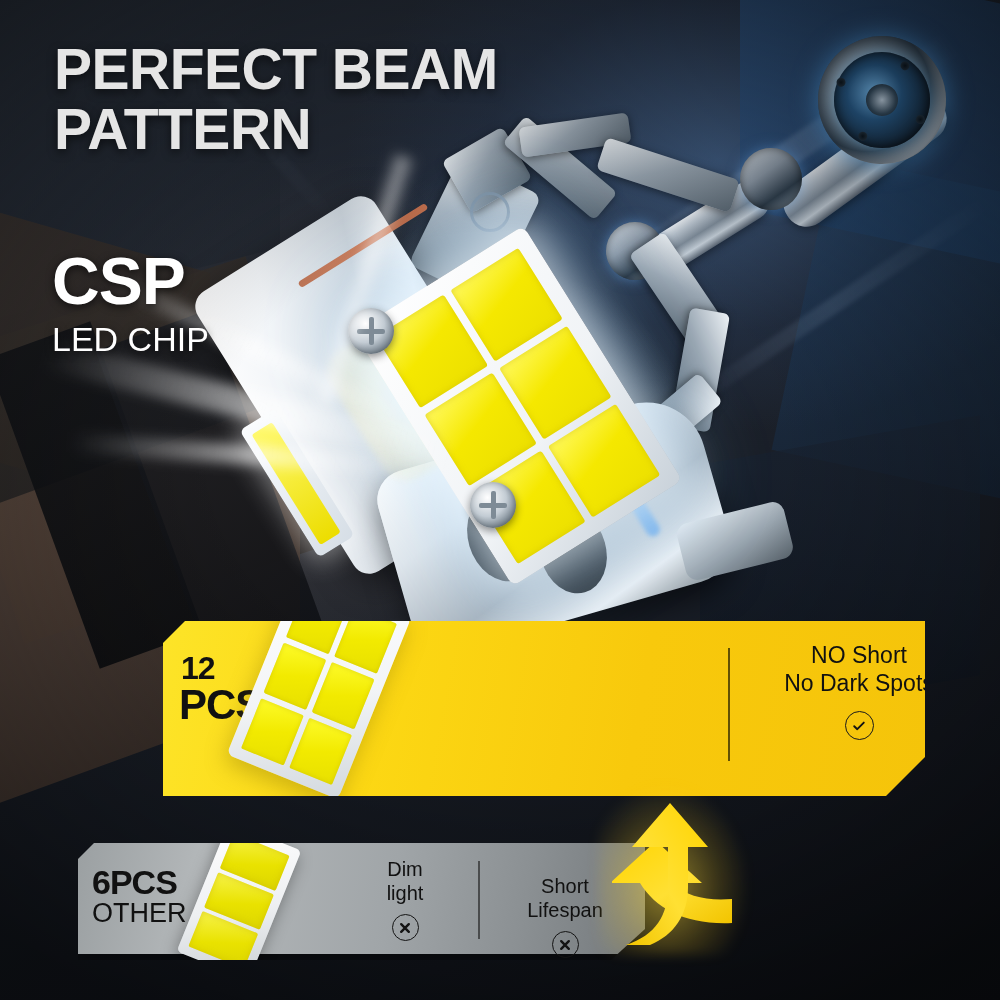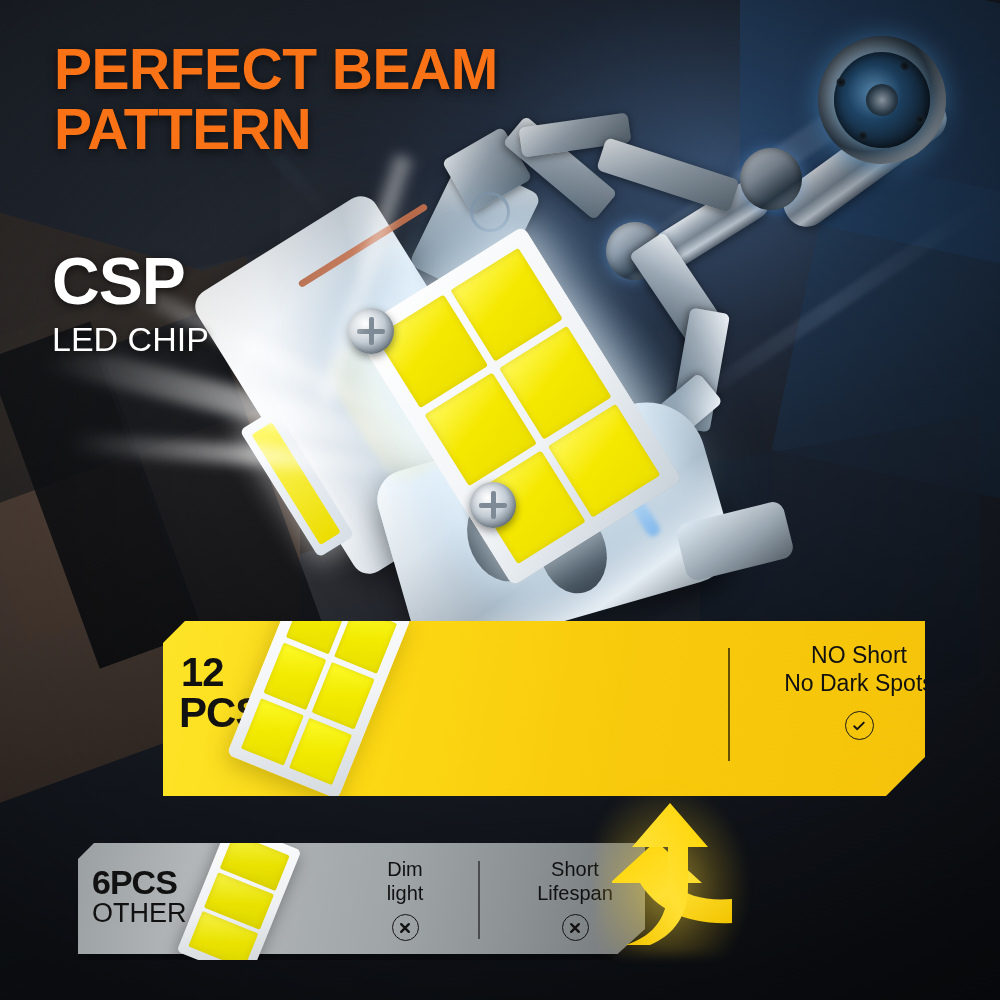--- a/index.html
+++ b/index.html
@@ -120,21 +120,21 @@
   .halo{position:absolute;left:120px;top:80px;width:330px;height:330px;border-radius:50%;
      background:radial-gradient(circle,rgba(255,255,255,.45) 0%,rgba(200,230,255,.18) 40%,rgba(255,255,255,0) 70%);}
 
   
   .banner-yellow{position:absolute;left:163px;top:621px;width:762px;height:175px;
      background:linear-gradient(100deg,#fde428 0%,#fcd814 28%,#f8c90c 62%,#f5c40a 100%);
      clip-path:polygon(22px 0,100% 0,100% 136px,100% 136px,962px 175px,0 175px,0 22px);
      clip-path:polygon(22px 0, 100% 0, 100% 136px, 723px 175px, 0 175px, 0 22px);
      box-shadow:0 0 26px 6px rgba(255,225,90,.45);}
   .pcs12{position:absolute;left:18px;top:32px;color:#111;font-weight:bold;line-height:.98;}
-  .pcs12 .n{font-size:40px;display:block;letter-spacing:-1px;}
+  .pcs12 .n{font-size:32px;display:block;letter-spacing:-1px;}
   .pcs12 .u{font-size:42px;display:block;margin-left:-2px;letter-spacing:-1px;}
   .chip-banner{position:absolute;left:96px;top:-33px;width:120px;height:196px;transform:rotate(22deg);}
   .chip-banner .plate{position:absolute;inset:0;border-radius:7px;
      background:linear-gradient(150deg,#ffffff,#f2f4f6 55%,#d3d9de);
      box-shadow:0 8px 22px rgba(120,100,0,.35);padding:11px;box-sizing:border-box;}
   .chip-banner .grid{width:100%;height:100%;display:grid;grid-template-columns:1fr 1fr;grid-template-rows:1fr 1fr 1fr;gap:6px;}
   .chip-banner .pad{background:linear-gradient(160deg,#fdfb2a,#f2ea00 50%,#e8e000);border-radius:2px;
      box-shadow:inset 0 0 5px rgba(190,175,0,.45);}
   .feat{position:absolute;top:20px;text-align:center;color:#111;}
   .feat .t{font-size:23px;line-height:1.22;white-space:nowrap;}
@@ -160,34 +160,34 @@
   .chip-gray{position:absolute;left:122px;top:-12px;width:78px;height:140px;transform:rotate(22deg);}
   .chip-gray .plate{position:absolute;inset:0;border-radius:5px;
      background:linear-gradient(150deg,#ffffff,#eef0f2 55%,#ccd1d5);
      box-shadow:0 6px 16px rgba(0,0,0,.35);padding:9px;box-sizing:border-box;}
   .chip-gray .grid{width:100%;height:100%;display:grid;grid-template-columns:1fr;grid-template-rows:1fr 1fr 1fr;gap:4px;}
   .chip-gray .pad{background:linear-gradient(160deg,#f7f34a,#e9e200 55%,#ddd600);border-radius:2px;}
   .gfeat{position:absolute;top:14px;text-align:center;color:#111;}
   .gfeat .t{font-size:20px;line-height:1.2;white-space:nowrap;}
   .gfeat .mark{margin-top:9px;display:flex;justify-content:center;}
   .g1{left:272px;width:110px;}
-  .g2{left:422px;width:150px;}
+  .g2{left:412px;width:150px;margin-top:17px;}
   .gdiv{position:absolute;top:18px;width:2px;height:78px;background:rgba(25,25,25,.6);}
   .gd1{left:400px;}
   .circx{width:25px;height:25px;border-radius:50%;border:1.8px solid #141414;display:flex;align-items:center;justify-content:center;font-size:15px;font-weight:bold;color:#141414;line-height:1;}
 
   
   .arrow-wrap{position:absolute;left:612px;top:795px;width:120px;height:150px;}
   .arrow-glow{position:absolute;left:-14px;top:-10px;width:150px;height:170px;
      background:radial-gradient(ellipse at 45% 60%,rgba(255,220,60,.55) 0%,rgba(255,210,40,.18) 45%,rgba(255,200,0,0) 72%);
      filter:blur(6px);}
   .arrow-svg{position:absolute;left:0;top:0;}
 
   
-  .headline{position:absolute;left:54px;top:42px;color:#f97316;font-weight:bold;
+  .headline{position:absolute;left:54px;top:42px;color:#e5e5e5;font-weight:bold;
      font-size:57px;line-height:.98;letter-spacing:-.5px;text-shadow:0 3px 10px rgba(0,0,0,.6);}
   .headline .l2{display:block;margin-top:4px;}
   .sub{position:absolute;left:52px;color:#fff;text-shadow:0 2px 8px rgba(0,0,0,.65);}
   .sub1{top:214px;font-size:35px;}
   .sub2{top:248px;font-size:66px;font-weight:bold;letter-spacing:-1px;line-height:1;}
   .sub3{top:320px;font-size:34px;}
 </style>
 </head>
 <body>
 

